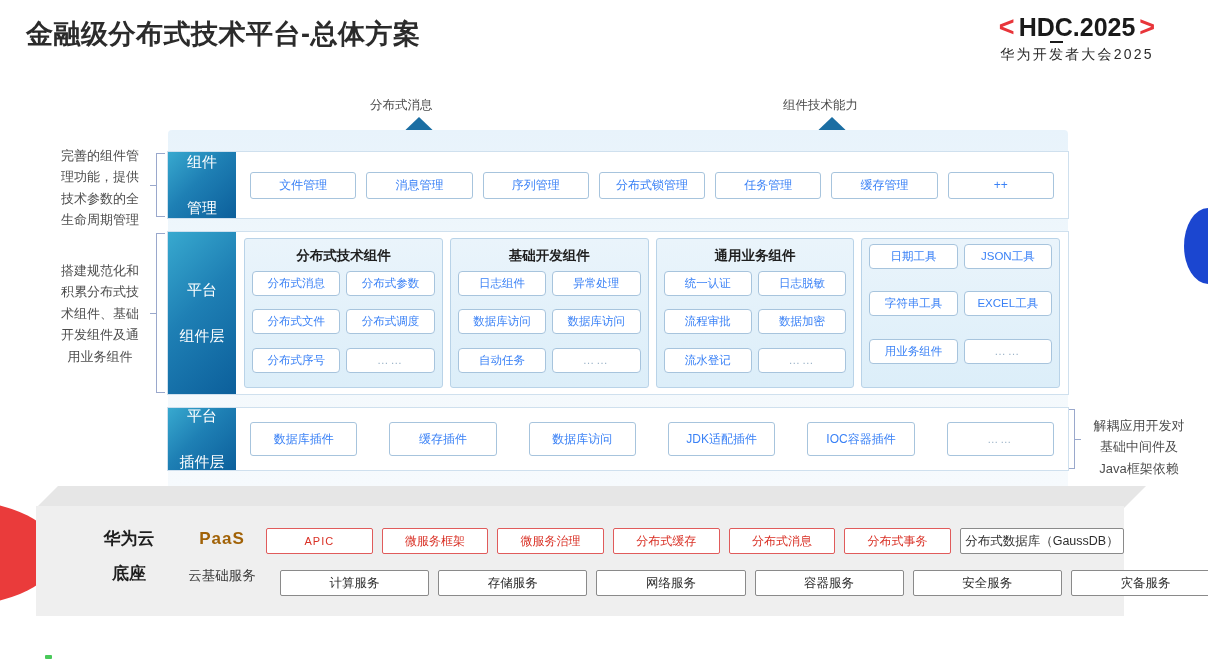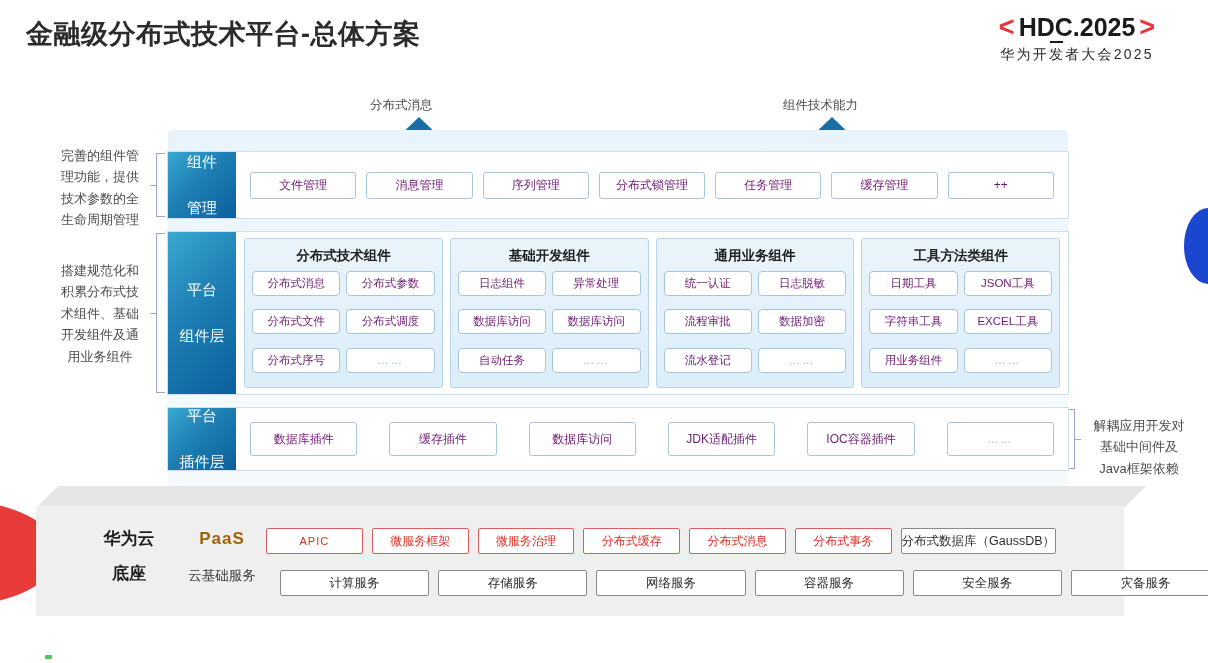--- a/index.html
+++ b/index.html
@@ -88,21 +88,21 @@
     color: #ffffff; font-size: 15px; line-height: 1.5; text-align: center; gap: 24px;
   }
   .row-body {
     flex: 1 1 auto; background: #ffffff;
     display: flex; align-items: center;
   }
 
   
   .chip {
     background: #ffffff; border: 1px solid #a7c4dd; border-radius: 3px;
-    color: #701a75; font-size: 12px;
+    color: #3b82f6; font-size: 12px;
     display: flex; align-items: center; justify-content: center;
     white-space: nowrap;
   }
   .chip.dots { color: #9bb3c8; letter-spacing: 2px; font-size: 11px; }
 
   
   #row-mgmt { left: 168px; top: 152px; width: 900px; height: 66px;
               box-shadow: 0 0 0 1px #cfe0ee; }
   #row-mgmt .row-sidebar { width: 68px; height: 66px; }
   #row-mgmt .row-body { padding: 0 14px; gap: 10px; height: 66px; }
@@ -169,21 +169,21 @@
     text-align: center; font-size: 17px; font-weight: bold; color: #1e1e1e;
     line-height: 2.05;
   }
   .paas-col {
     position: absolute; left: 160px; top: 40px; width: 100px;
     text-align: center;
   }
   .paas-title { font-size: 17px; font-weight: bold; color: #a16207; letter-spacing: 1px; }
   .cloud-title { font-size: 13.5px; color: #3a3a3a; margin-top: 18px; }
   .base-row { position: absolute; display: flex; gap: 9px; }
-  #paas-row { left: 266px; top: 528px; width: 790px; height: 26px; }
+  #paas-row { left: 266px; top: 528px; width: 858px; height: 26px; }
   #cloud-row { left: 280px; top: 570px; width: 940px; height: 26px; }
   .chip-red {
     background: #ffffff; border: 1.4px solid #e05b5b; color: #d93025;
     border-radius: 2px; font-size: 12px; flex: 1 1 0;
     display: flex; align-items: center; justify-content: center; white-space: nowrap;
   }
   .chip-red.apic { font-size: 11px; letter-spacing: 1px; }
   .chip-gray {
     background: #ffffff; border: 1.4px solid #8a8a8a; color: #2e2e2e;
     border-radius: 2px; font-size: 12.5px; flex: 1 1 0;
@@ -303,21 +303,20 @@
           <div class="chip">统一认证</div>
           <div class="chip">日志脱敏</div>
           <div class="chip">流程审批</div>
           <div class="chip">数据加密</div>
           <div class="chip">流水登记</div>
           <div class="chip dots">……</div>
         </div>
       </div>
 
       <div class="group">
-        <div class="group-title">工具方法类组件</div>
         <div class="group-grid">
           <div class="chip">日期工具</div>
           <div class="chip">JSON工具</div>
           <div class="chip">字符串工具</div>
           <div class="chip">EXCEL工具</div>
           <div class="chip">用业务组件</div>
           <div class="chip dots">……</div>
         </div>
       </div>
 

